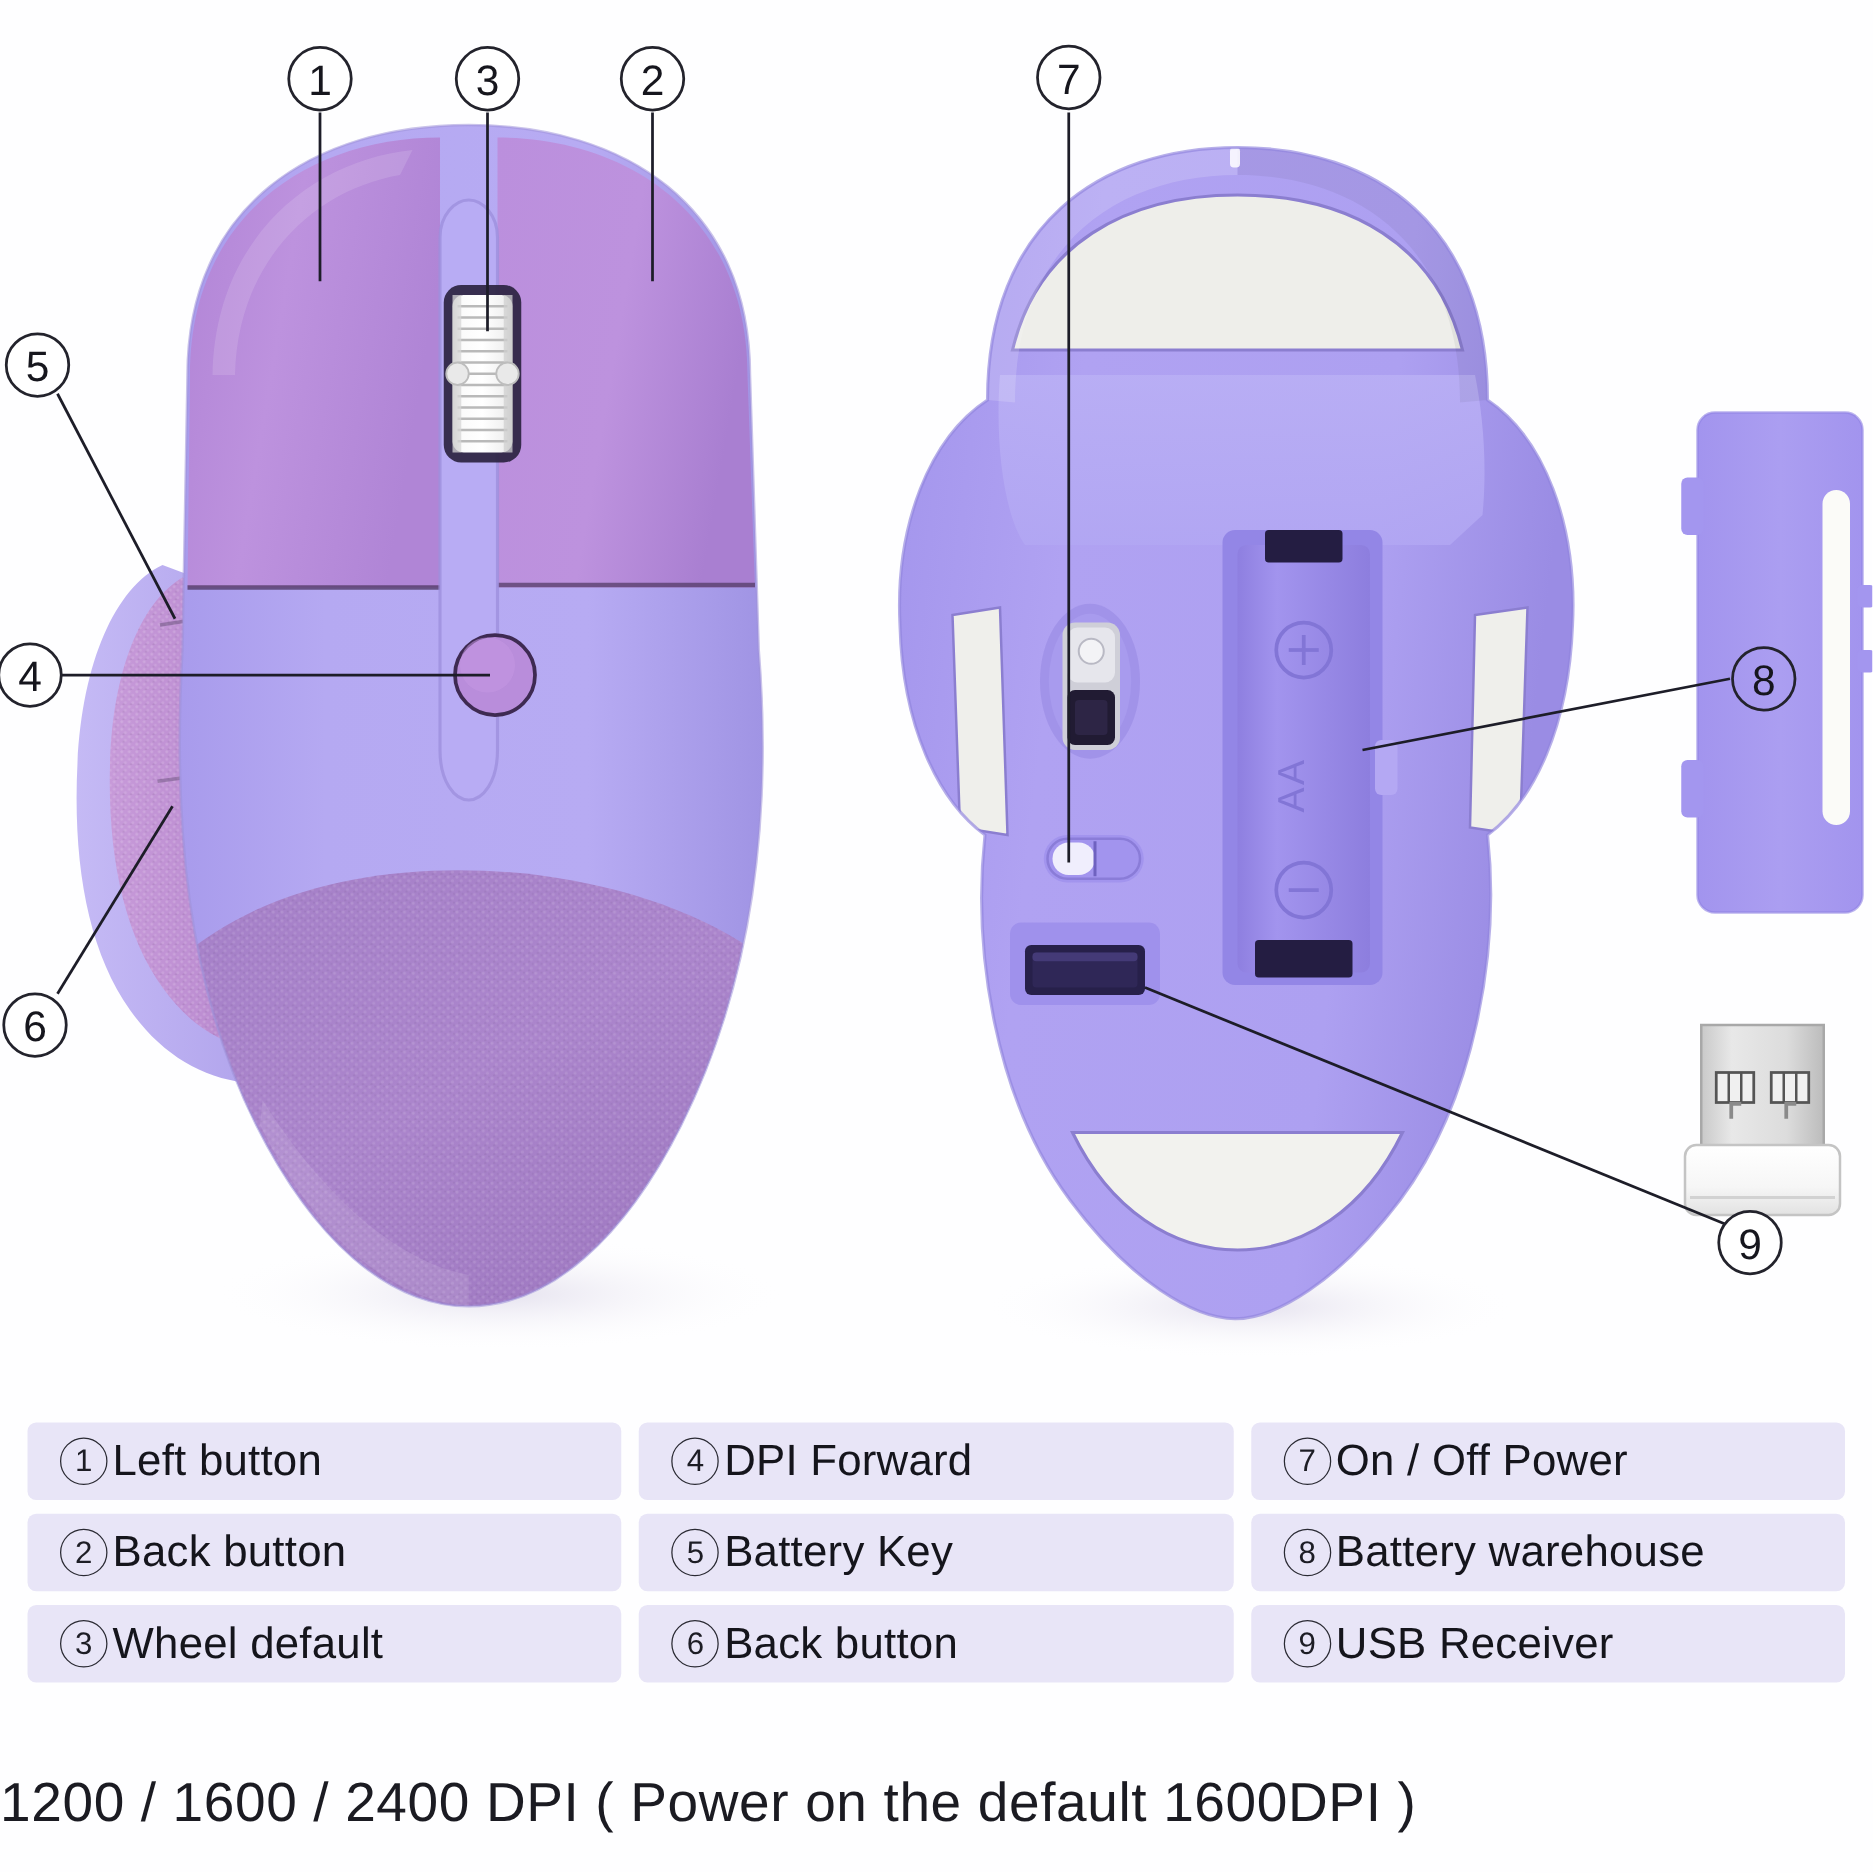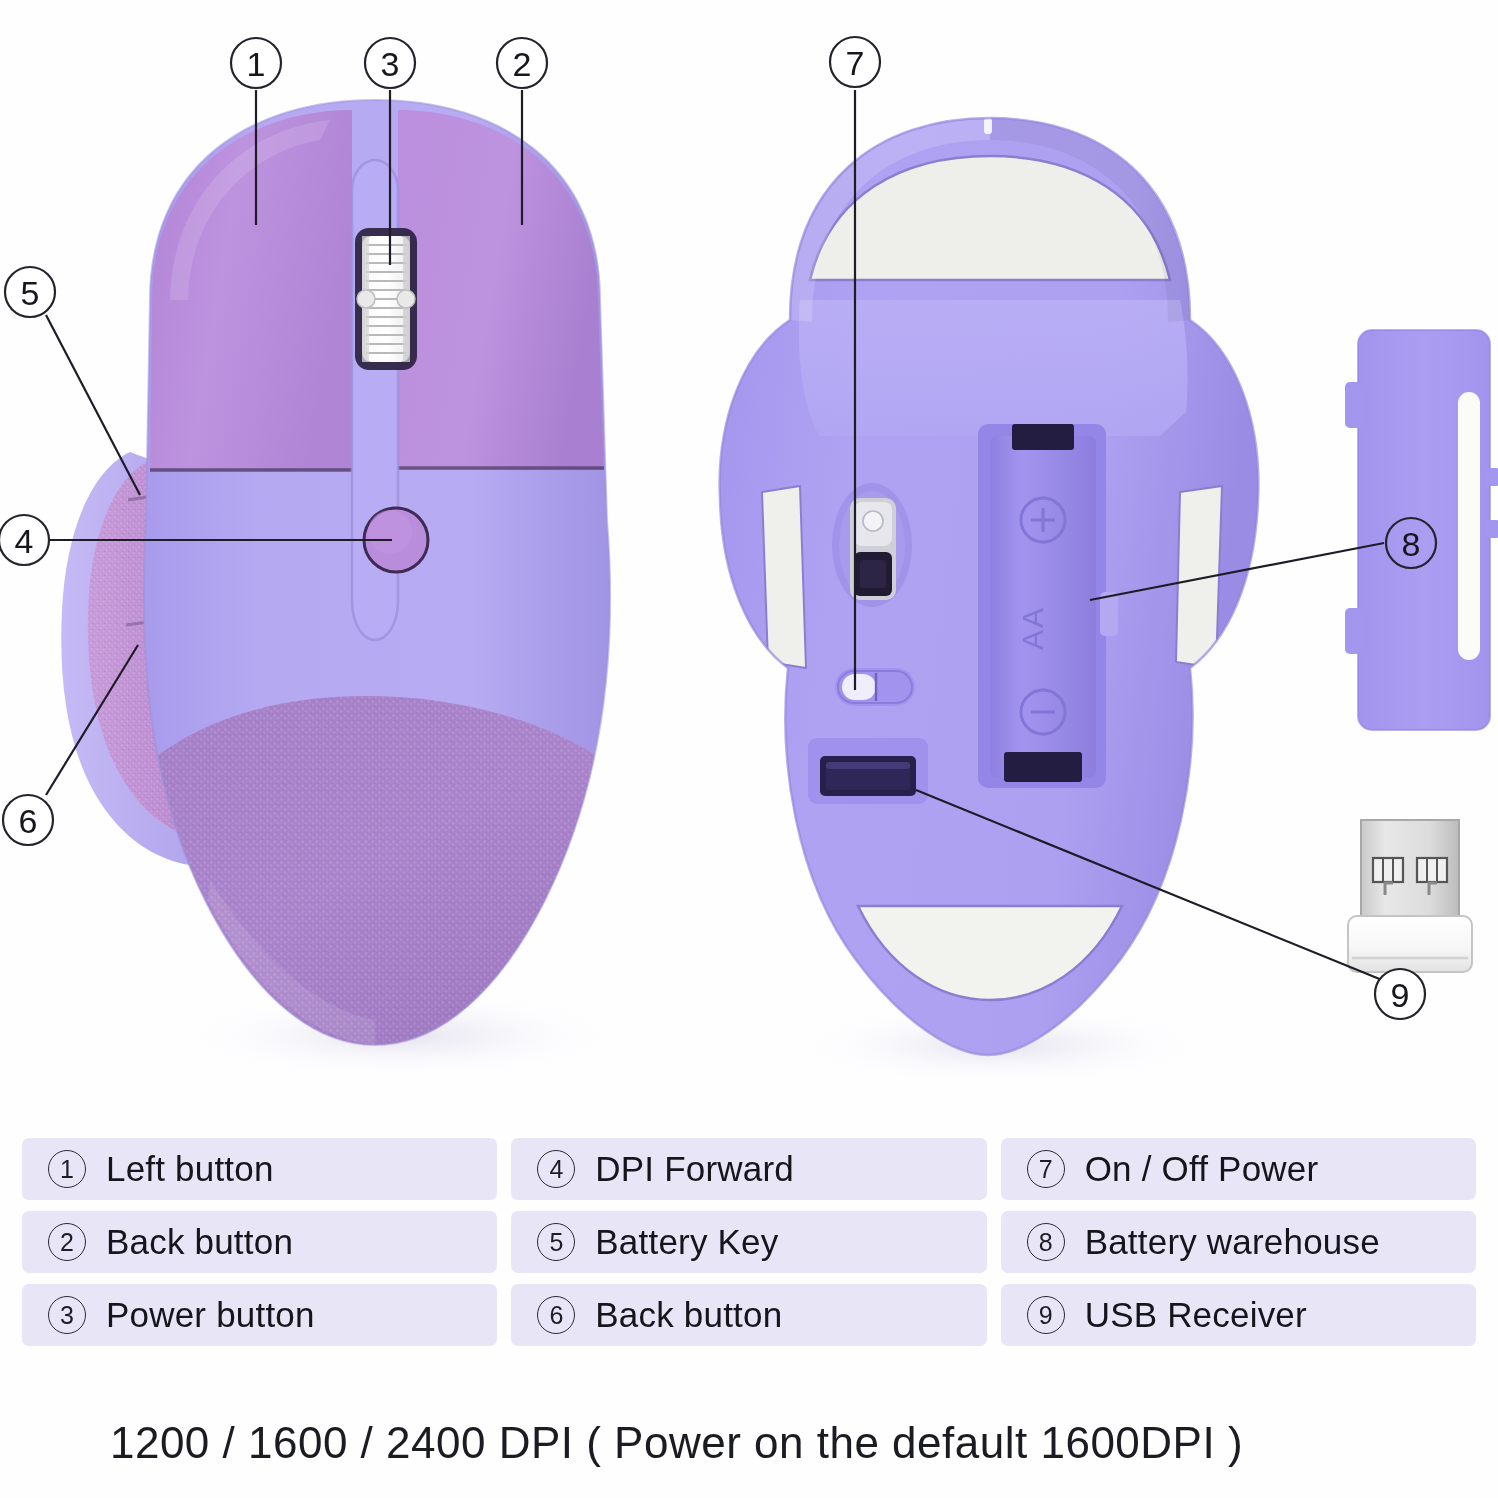--- a/index.html
+++ b/index.html
@@ -54,34 +54,34 @@
     border-radius: 50%;
     display: flex;
     align-items: center;
     justify-content: center;
     font-size: 25px;
     color: #1d1d25;
     line-height: 1;
     font-family: "Liberation Sans", sans-serif;
   }
   .legend-label {
-    margin-left: 20px;
+    margin-left: 4px;
     font-size: 35px;
     color: #15151c;
     letter-spacing: 0.2px;
     white-space: nowrap;
   }
 
   
   .caption {
     position: absolute;
     left: 0;
     top: 1418px;
     width: 1353px;
-    text-align: center;
+    text-align: left;
     font-size: 44px;
     color: #1b1b22;
     letter-spacing: 0.5px;
   }
 </style>
 </head>
 <body>
 
 <div id="stage">
 
@@ -517,21 +517,21 @@
       <span class="legend-num">5</span>
       <span class="legend-label">Battery Key</span>
     </div>
     <div class="legend-cell">
       <span class="legend-num">8</span>
       <span class="legend-label">Battery warehouse</span>
     </div>
 
     <div class="legend-cell">
       <span class="legend-num">3</span>
-      <span class="legend-label">Power button</span>
+      <span class="legend-label">Wheel default</span>
     </div>
     <div class="legend-cell">
       <span class="legend-num">6</span>
       <span class="legend-label">Back button</span>
     </div>
     <div class="legend-cell">
       <span class="legend-num">9</span>
       <span class="legend-label">USB Receiver</span>
     </div>
   </div>

